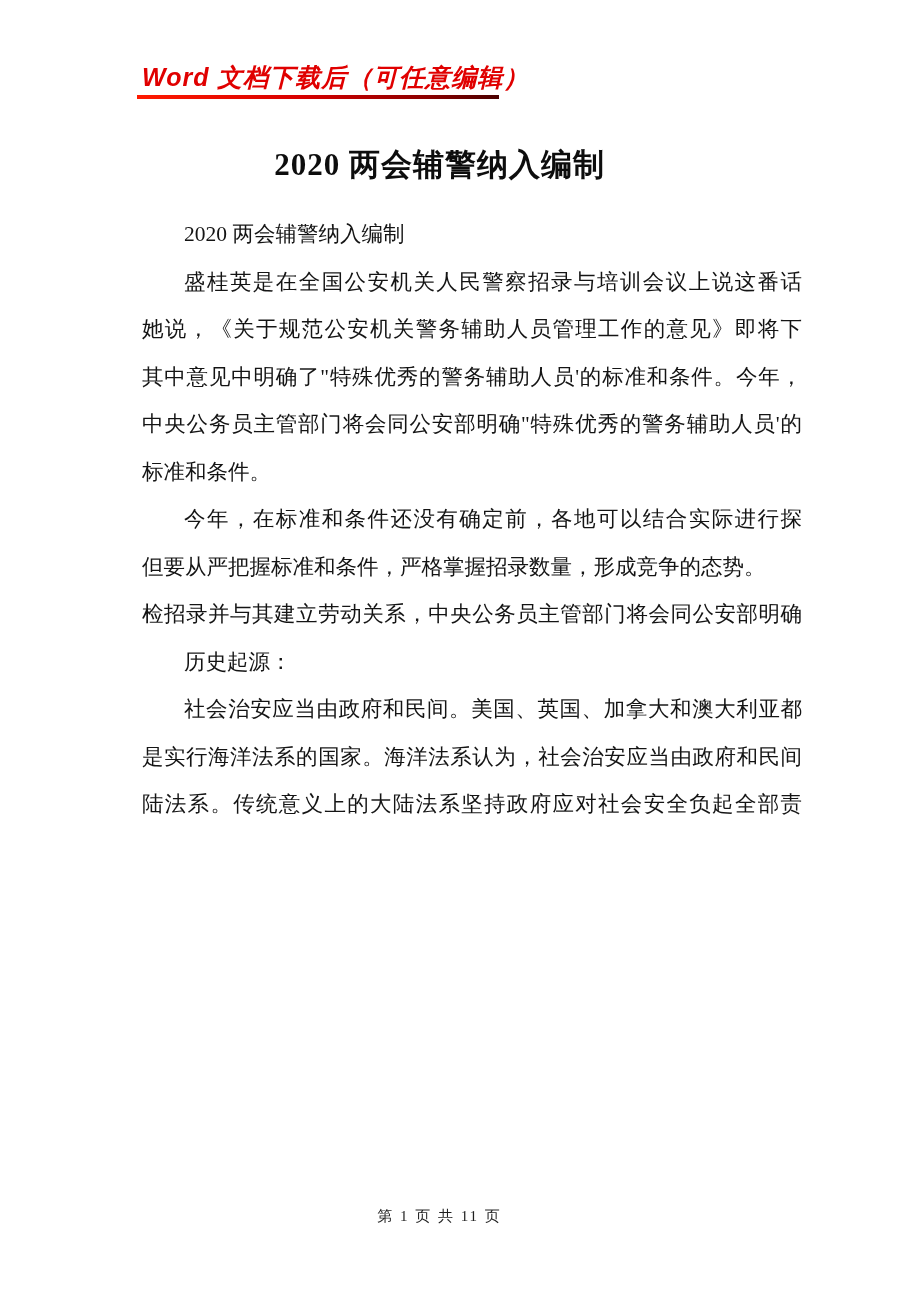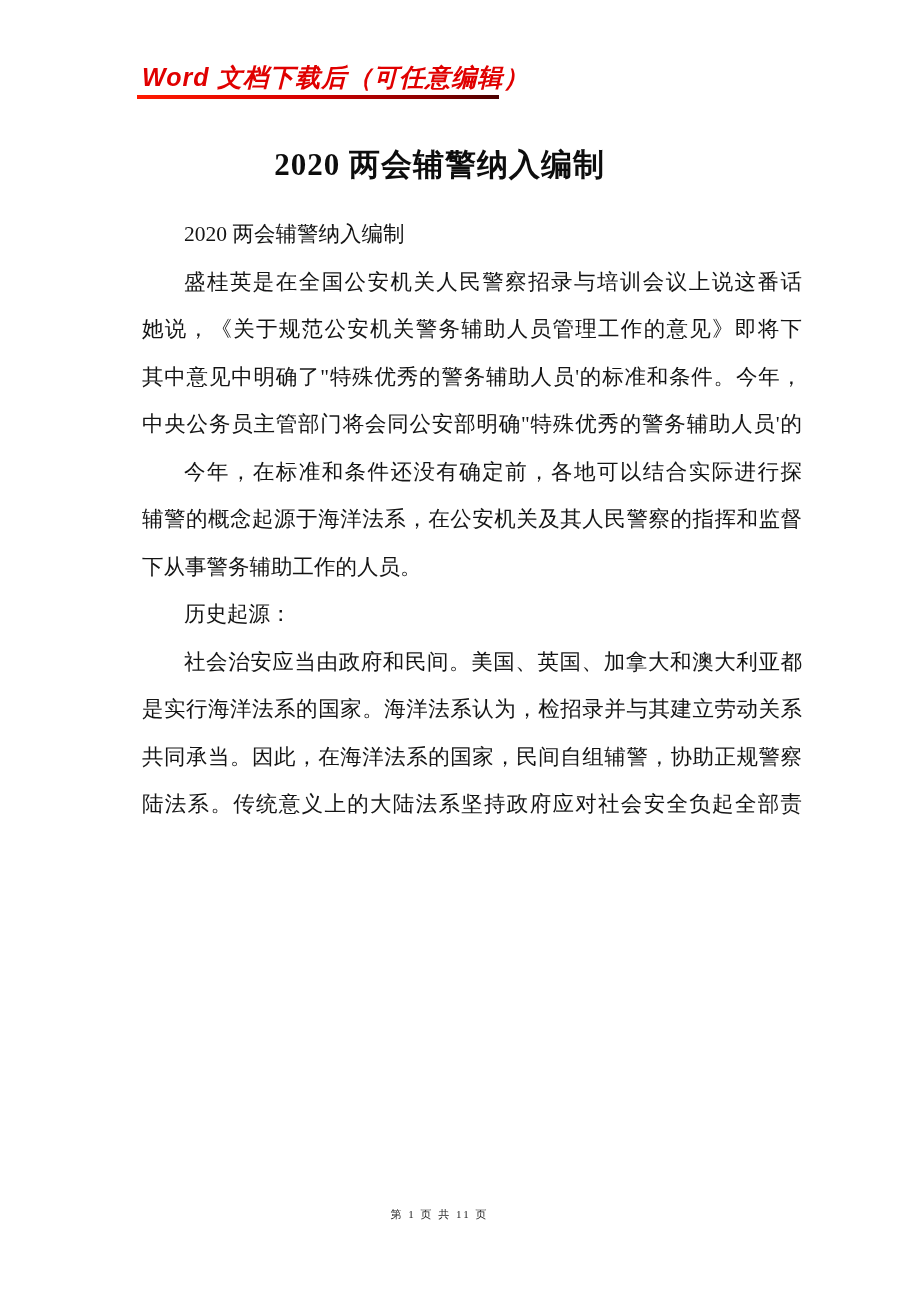--- a/index.html
+++ b/index.html
@@ -68,41 +68,41 @@
   }
   .line.indent {
     padding-left: 42px;
   }
   .footer {
     position: absolute;
     left: 0;
     top: 1207px;
     width: 100%;
     text-align: center;
-    font-size: 11px;
+    font-size: 15px;
     letter-spacing: 2px;
     color: #1f1f1f;
   }
 </style>
 </head>
 <body>
 
 <div class="page">
   <div class="banner">Word 文档下载后（可任意编辑）</div>
   <div class="banner-underline"></div>
   <h1 class="doc-title">2020 两会辅警纳入编制</h1>
   <div class="body-text">
       <div class="line indent">2020 两会辅警纳入编制</div>
       <div class="line indent full">盛桂英是在全国公安机关人民警察招录与培训会议上说这番话的。</div>
       <div class="line full">她说，《关于规范公安机关警务辅助人员管理工作的意见》即将下发，</div>
       <div class="line full">其中意见中明确了"特殊优秀的警务辅助人员'的标准和条件。今年，</div>
       <div class="line full">中央公务员主管部门将会同公安部明确"特殊优秀的警务辅助人员'的</div>
+      <div class="line">标准和条件。</div>
       <div class="line indent full">今年，在标准和条件还没有确定前，各地可以结合实际进行探究，</div>
-      <div class="line full">辅警的概念起源于海洋法系，在公安机关及其人民警察的指挥和监督</div>
-      <div class="line">下从事警务辅助工作的人员。</div>
+      <div class="line">但要从严把握标准和条件，严格掌握招录数量，形成竞争的态势。</div>
+      <div class="line full">检招录并与其建立劳动关系，中央公务员主管部门将会同公安部明确</div>
       <div class="line indent">历史起源：</div>
       <div class="line indent full">社会治安应当由政府和民间。美国、英国、加拿大和澳大利亚都</div>
-      <div class="line full">是实行海洋法系的国家。海洋法系认为，检招录并与其建立劳动关系</div>
-      <div class="line full">共同承当。因此，在海洋法系的国家，民间自组辅警，协助正规警察</div>
+      <div class="line full">是实行海洋法系的国家。海洋法系认为，社会治安应当由政府和民间</div>
       <div class="line full">陆法系。传统意义上的大陆法系坚持政府应对社会安全负起全部责任，</div>
     </div>
   <div class="footer">第 1 页 共 11 页</div>
 </div>
 
 </body></html>

